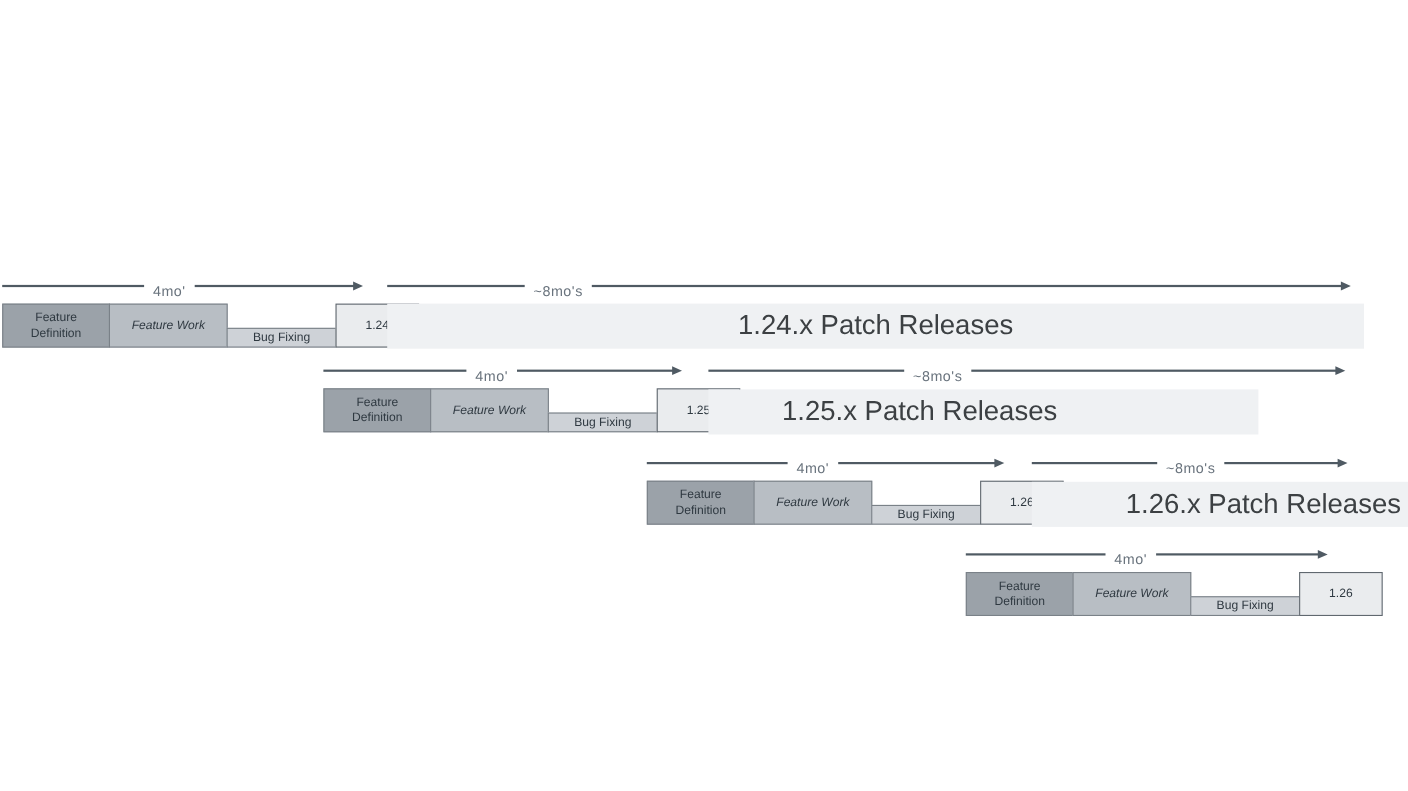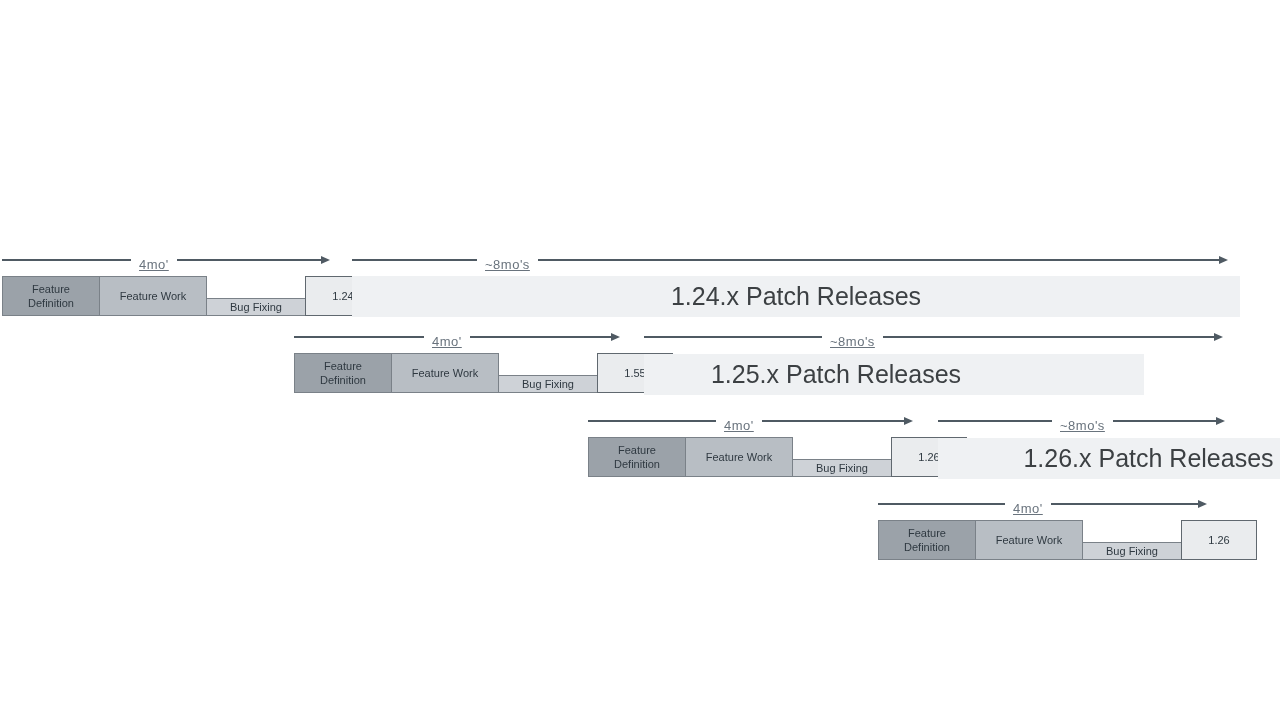--- a/index.html
+++ b/index.html
@@ -4,28 +4,28 @@
 <style>
   html,body{margin:0;padding:0;background:#ffffff;}
   body{width:1280px;height:719px;overflow:hidden;font-family:"Liberation Sans",sans-serif;}
   .stage{position:relative;width:1280px;height:719px;background:#ffffff;}
 
   
   .arrow{position:absolute;display:flex;align-items:center;height:16px;}
   .seg{height:0;border-top:2px solid var(--arrow);}
   .seg.grow{flex:1;}
   .head{width:0;height:0;border-left:9px solid var(--arrow);border-top:4px solid transparent;border-bottom:4px solid transparent;margin-left:-1px;}
-  .arrow-label{font-size:13px;color:var(--arrowlabel);padding:0 8px;position:relative;top:4px;white-space:nowrap;letter-spacing:.5px;text-decoration:underline;}
+  .arrow-label{font-size:13px;color:var(--arrowlabel);padding:0 8px;position:relative;top:4px;white-space:nowrap;letter-spacing:.5px;}
 
   
   .boxes{position:absolute;display:flex;height:40px;}
   .box{box-sizing:border-box;border:1px solid var(--border);display:flex;align-items:center;justify-content:center;
        text-align:center;font-size:11px;line-height:1.3;color:var(--boxtext);margin-left:-1px;padding:0 12px;}
   .box.fd{background:var(--fd);width:98px;margin-left:0;}
-  .box.fw{background:var(--fw);width:108px;}
+  .box.fw{background:var(--fw);width:108px;font-style:italic;}
   .box.bf{background:var(--bf);width:100px;margin-top:22px;}
   .box.ver{background:var(--ver);width:76px;border:1.5px solid var(--verborder);padding:0;}
 
   
   .patch-bar{position:absolute;background:var(--bar);height:41px;display:flex;align-items:center;justify-content:center;
              font-size:25px;color:var(--bartext);white-space:nowrap;}
 
   
   .r0 .boxes{left:2px;top:276px;}
   .r0 .patch-bar{left:352px;top:276px;width:888px;}
@@ -108,21 +108,21 @@
       <div class="box fd">
           <span>Feature Definition</span>
         </div>
       <div class="box fw">
           <span>Feature Work</span>
         </div>
       <div class="box bf">
           <span>Bug Fixing</span>
         </div>
       <div class="box ver">
-          <span>1.55</span>
+          <span>1.25</span>
         </div>
     </div>
     <div class="patch-bar">
         <span>1.25.x Patch Releases</span>
       </div>
   </div>
 
   <div class="r2">
     <div class="arrow dev">
       <span class="seg w1"></span>

